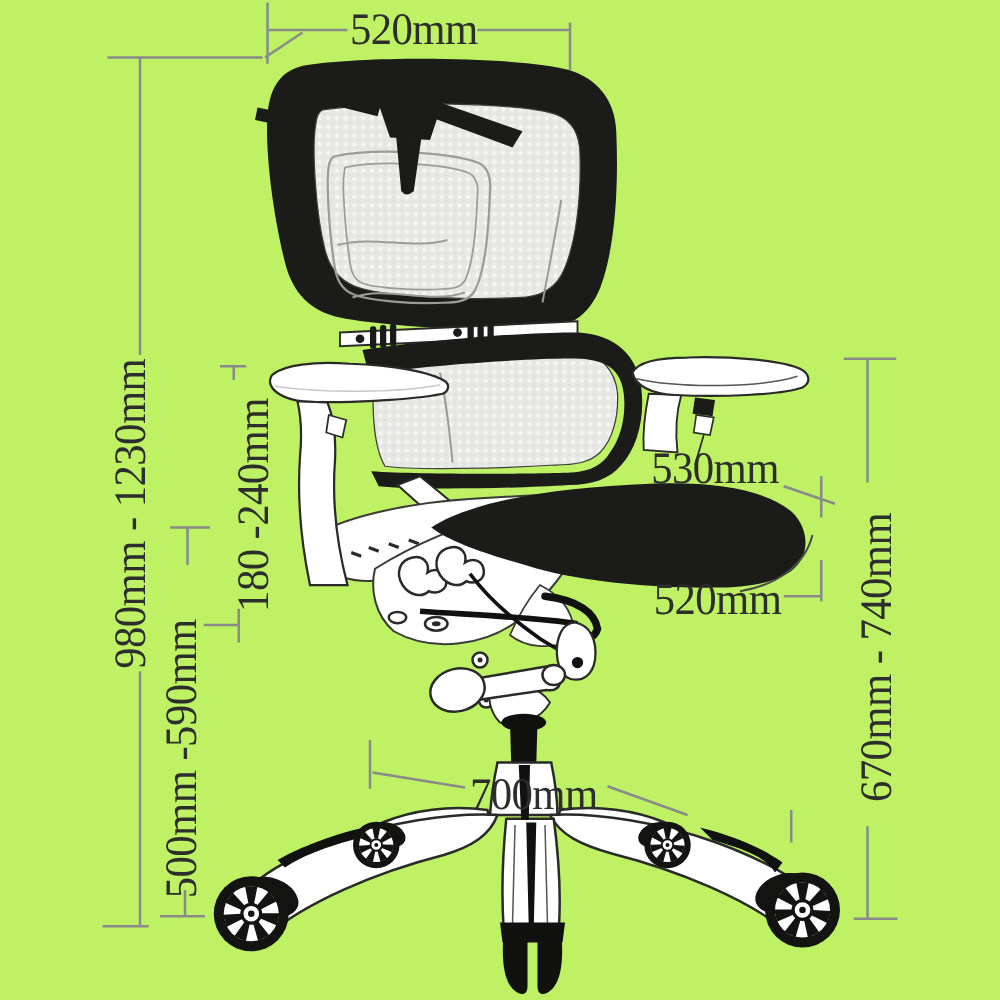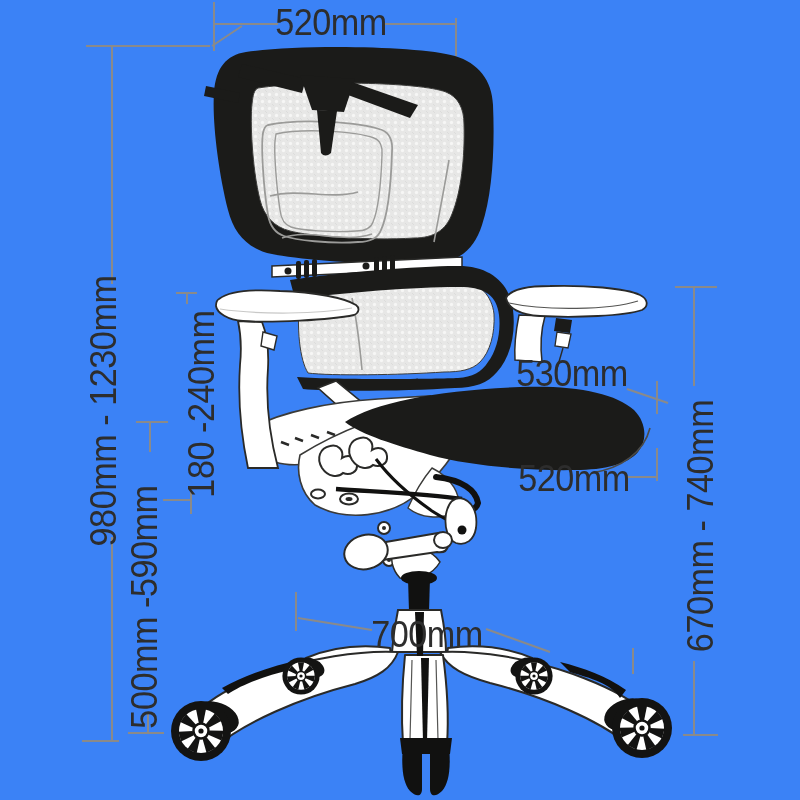--- a/index.html
+++ b/index.html
@@ -1,18 +1,18 @@
 <!DOCTYPE html>
 <html><head>
 <meta charset="utf-8">
 <style>
   html,body{margin:0;padding:0;background:#ffffff;}
   #stage{
-    position:relative;width:800px;height:800px;background:#3b82f6;overflow:hidden;
-    font-family:Liberation Sans, sans-serif;
+    position:relative;width:800px;height:800px;background:#bef264;overflow:hidden;
+    font-family:Liberation Serif, serif;
   }
   #chair-svg{position:absolute;left:0;top:0;}
   .dim-label{
     position:absolute;
     font-size:36px;
     color:#2d2d2d;
     letter-spacing:-0.5px;
     white-space:nowrap;
     transform:translate(-50%,-50%) scaleX(0.95);
     line-height:1;

